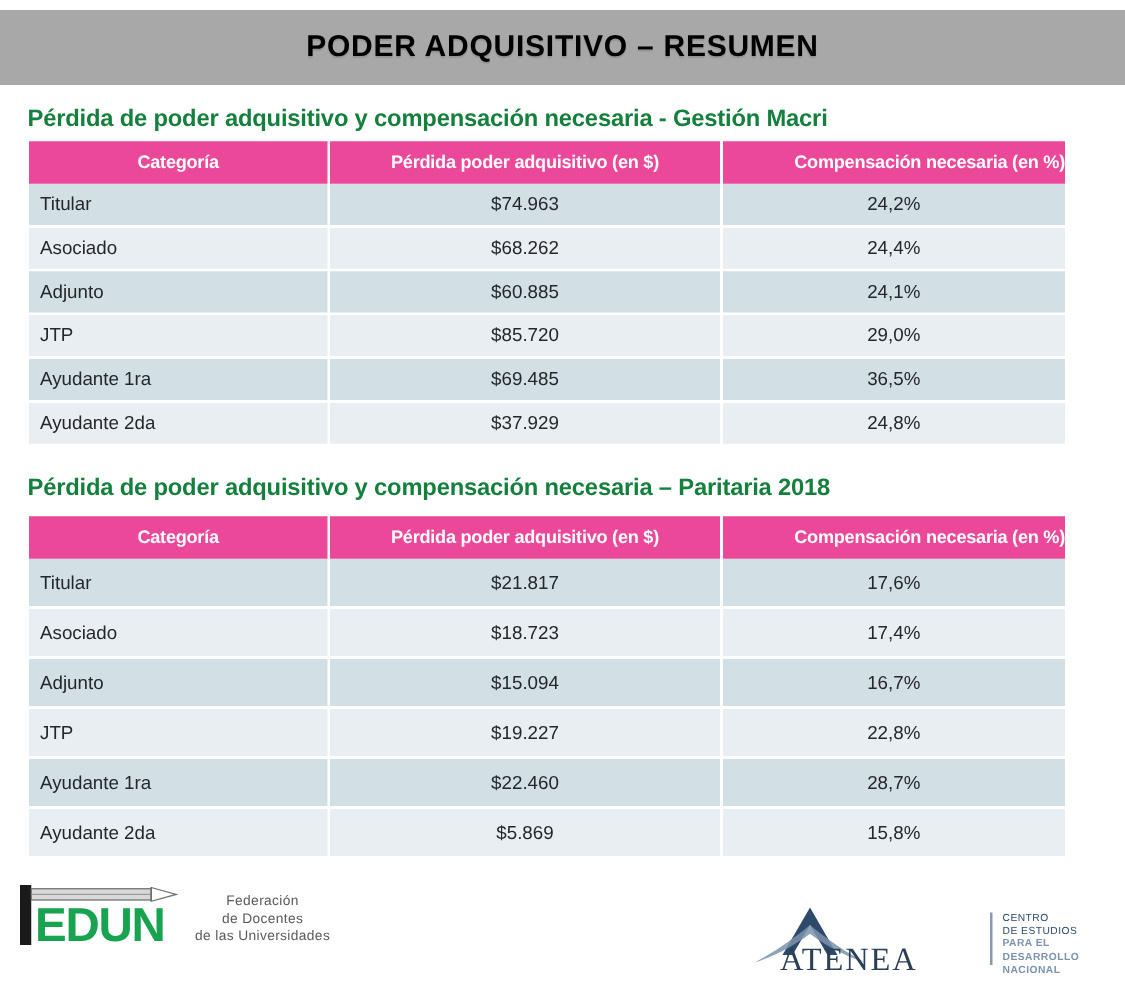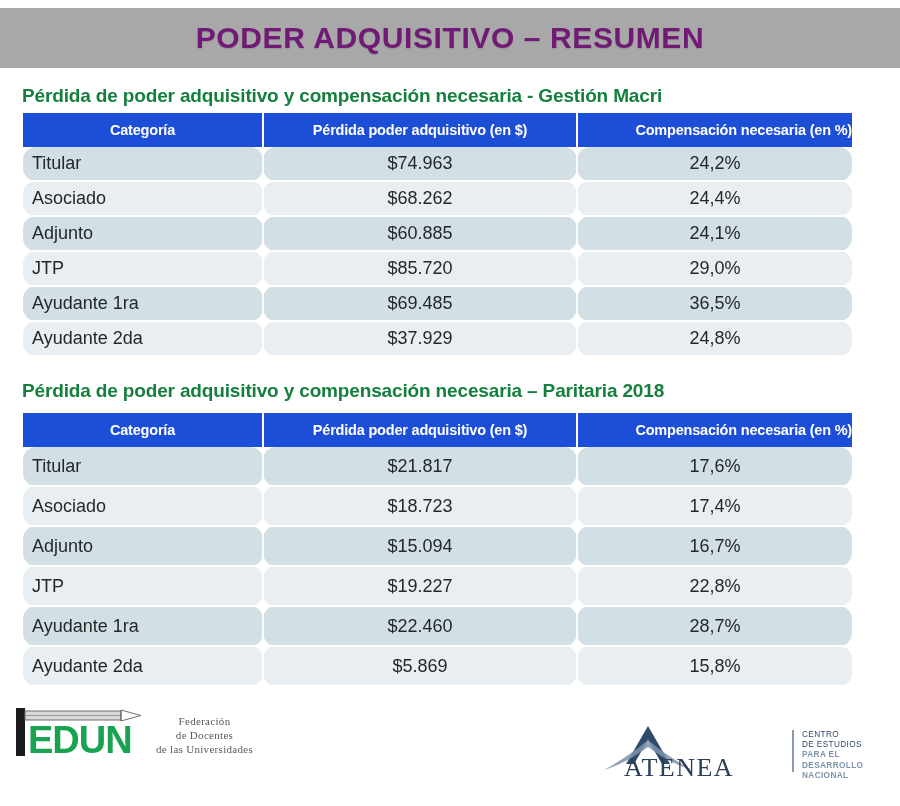--- a/index.html
+++ b/index.html
@@ -21,22 +21,22 @@
     left: 0;
     top: 8px;
     width: 900px;
     height: 60px;
     background: #a8a8a8;
     display: flex;
     align-items: center;
     justify-content: center;
   }
   .banner-title {
-    color: #701a75;
-    font-size: 30px;
+    color: #000000;
+    font-size: 24px;
     font-weight: bold;
     letter-spacing: 0.6px;
     font-family: "Liberation Sans", sans-serif;
     white-space: nowrap;
     text-shadow: 0 1px 1px rgba(0,0,0,0.12);
   }
 
   
   .section-title {
     position: absolute;
@@ -60,47 +60,46 @@
     table-layout: fixed;
   }
   #table-1 { top: 113px; }
   #table-2 { top: 413px; }
 
   .data-table col.c-cat  { width: 240px; }
   .data-table col.c-loss { width: 314px; }
   .data-table col.c-comp { width: 275px; }
 
   .data-table thead th {
-    background: #1d4ed8;
+    background: #ec4899;
     color: #ffffff;
     font-size: 14.5px;
     font-weight: bold;
     text-align: center;
     padding: 0;
     height: 34px;
     border-right: 2px solid #ffffff;
     letter-spacing: -0.2px;
     white-space: nowrap;
     overflow: hidden;
   }
   .data-table thead th:last-child { border-right: none; text-align: right; }
 
   #table-1 tbody td { height: 33px; }
   #table-2 tbody td { height: 38px; }
 
   .data-table tbody td {
-    font-size: 18px;
+    font-size: 15px;
     color: #25282b;
     padding: 0 0 0 0;
     border-right: 2px solid #ffffff;
     border-bottom: 2px solid #ffffff;
     vertical-align: middle;
     white-space: nowrap;
     overflow: hidden;
-    border-radius: 13px;
   }
   .data-table tbody td:last-child { border-right: none; }
 
   .data-table tbody tr:nth-child(odd) td  { background: #d2dfe4; }
   .data-table tbody tr:nth-child(even) td { background: #e8eef2; }
 
   .cell-cat {
     text-align: left;
     padding-left: 9px !important;
   }
@@ -133,21 +132,21 @@
     width: 132px;
     height: 54px;
   }
   .fedun-text {
     position: absolute;
     left: 142px;
     top: 8px;
     font-size: 11px;
     line-height: 14px;
     color: #5a5a5a;
-    font-family: Liberation Serif, serif;
+    font-family: Liberation Sans, sans-serif;
     letter-spacing: 0.3px;
   }
 
   
   .atenea-logo {
     position: absolute;
     left: 596px;
     top: 14px;
     width: 290px;
     height: 66px;

